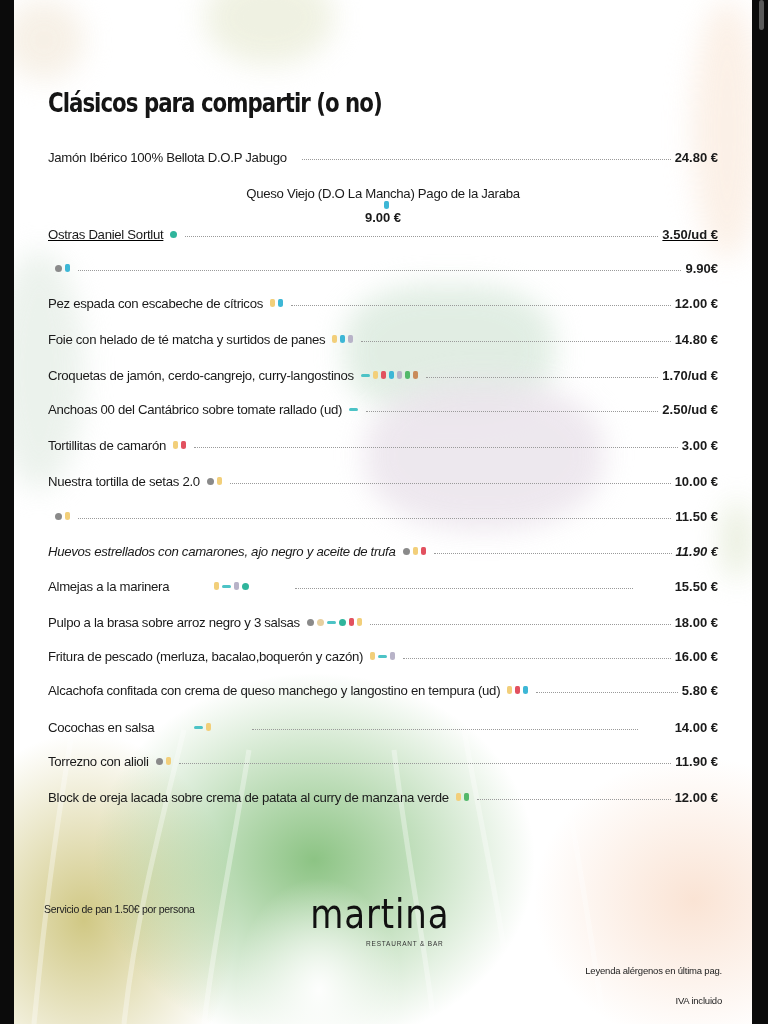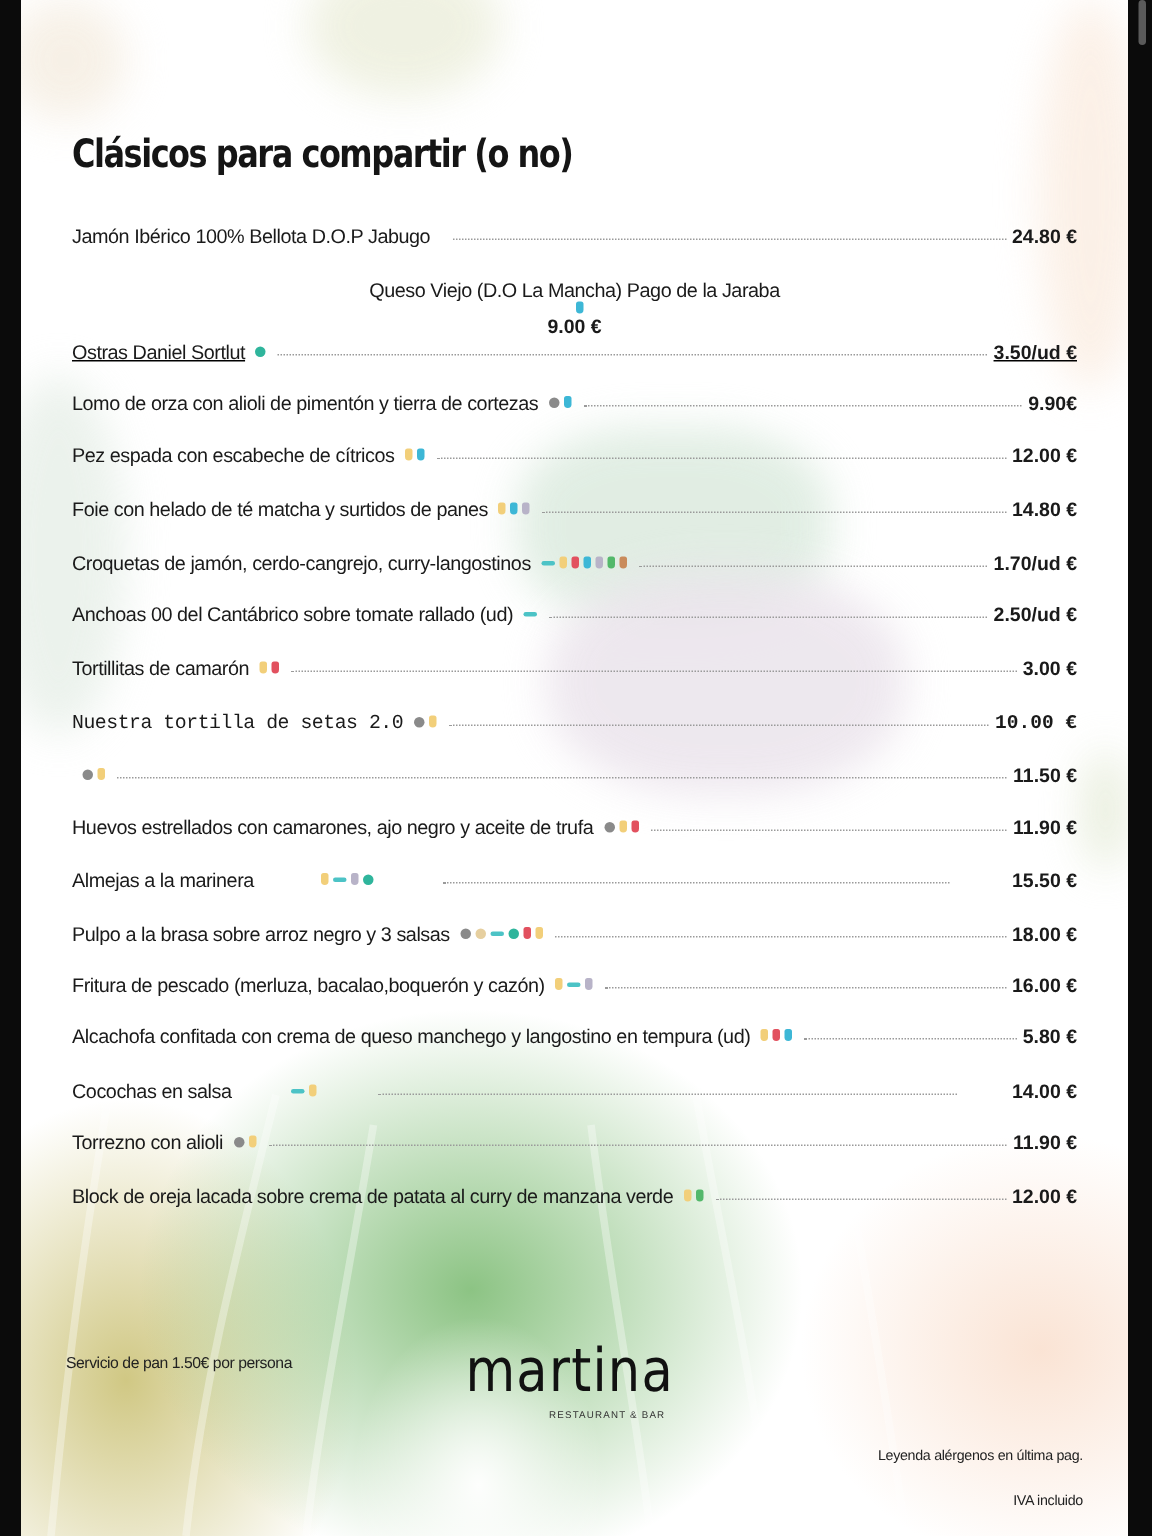--- a/index.html
+++ b/index.html
@@ -110,21 +110,20 @@
       </div>
       <div class="row" style="top: 77px; text-decoration: underline;">
         <span class="name">Ostras Daniel Sortlut</span>
         <span class="icons">
           <span class="al round" style="background: rgb(47, 181, 156);"></span>
         </span>
         <span class="dots"></span>
         <span class="price">3.50/ud €</span>
       </div>
       <div class="row" style="top: 111px;">
-        <span class="name">Lomo de orza  con alioli de pimentón y tierra de cortezas</span>
         <span class="icons">
           <span class="al round" style="background: rgb(138, 138, 138);"></span>
           <span class="al" style="background: rgb(61, 183, 214);"></span>
         </span>
         <span class="dots"></span>
         <span class="price">9.90€</span>
       </div>
       <div class="row" style="top: 146px;">
         <span class="name">Pez espada con escabeche de cítricos</span>
         <span class="icons">
@@ -168,38 +167,38 @@
       </div>
       <div class="row" style="top: 288px;">
         <span class="name">Tortillitas de camarón</span>
         <span class="icons">
           <span class="al" style="background: rgb(242, 207, 122);"></span>
           <span class="al" style="background: rgb(226, 81, 95);"></span>
         </span>
         <span class="dots"></span>
         <span class="price">3.00 €</span>
       </div>
-      <div class="row" style="top: 324px; font-family: Liberation Mono, monospace;">
+      <div class="row" style="top: 324px;">
         <span class="name">Nuestra tortilla de setas 2.0</span>
         <span class="icons">
           <span class="al round" style="background: rgb(138, 138, 138);"></span>
           <span class="al" style="background: rgb(242, 207, 122);"></span>
         </span>
         <span class="dots"></span>
         <span class="price">10.00 €</span>
       </div>
       <div class="row" style="top: 359px;">
         <span class="icons">
           <span class="al round" style="background: rgb(138, 138, 138);"></span>
           <span class="al" style="background: rgb(242, 207, 122);"></span>
         </span>
         <span class="dots"></span>
         <span class="price">11.50 €</span>
       </div>
-      <div class="row" style="top: 394px;">
+      <div class="row" style="top: 394px; font-style: italic;">
         <span class="name">Huevos estrellados con camarones, ajo negro y aceite de trufa</span>
         <span class="icons">
           <span class="al round" style="background: rgb(138, 138, 138);"></span>
           <span class="al" style="background: rgb(242, 207, 122);"></span>
           <span class="al" style="background: rgb(226, 81, 95);"></span>
         </span>
         <span class="dots"></span>
         <span class="price">11.90 €</span>
       </div>
       <div class="row" style="top: 429px; gap: 38px;">

